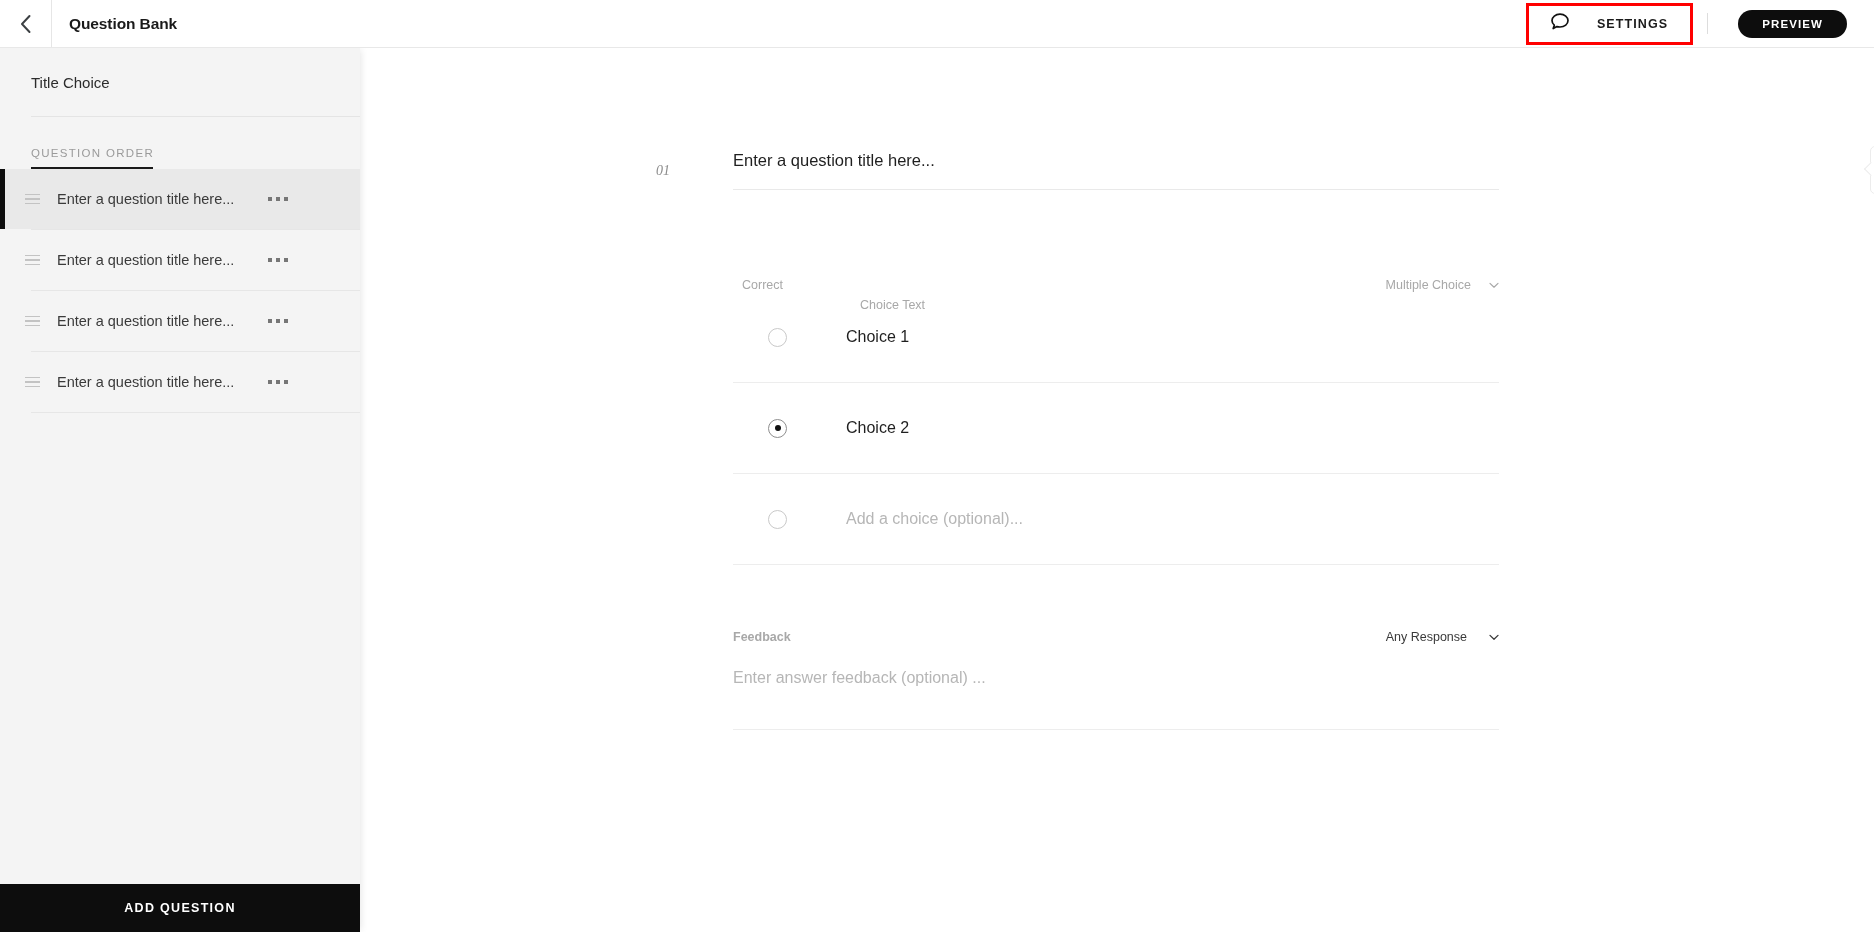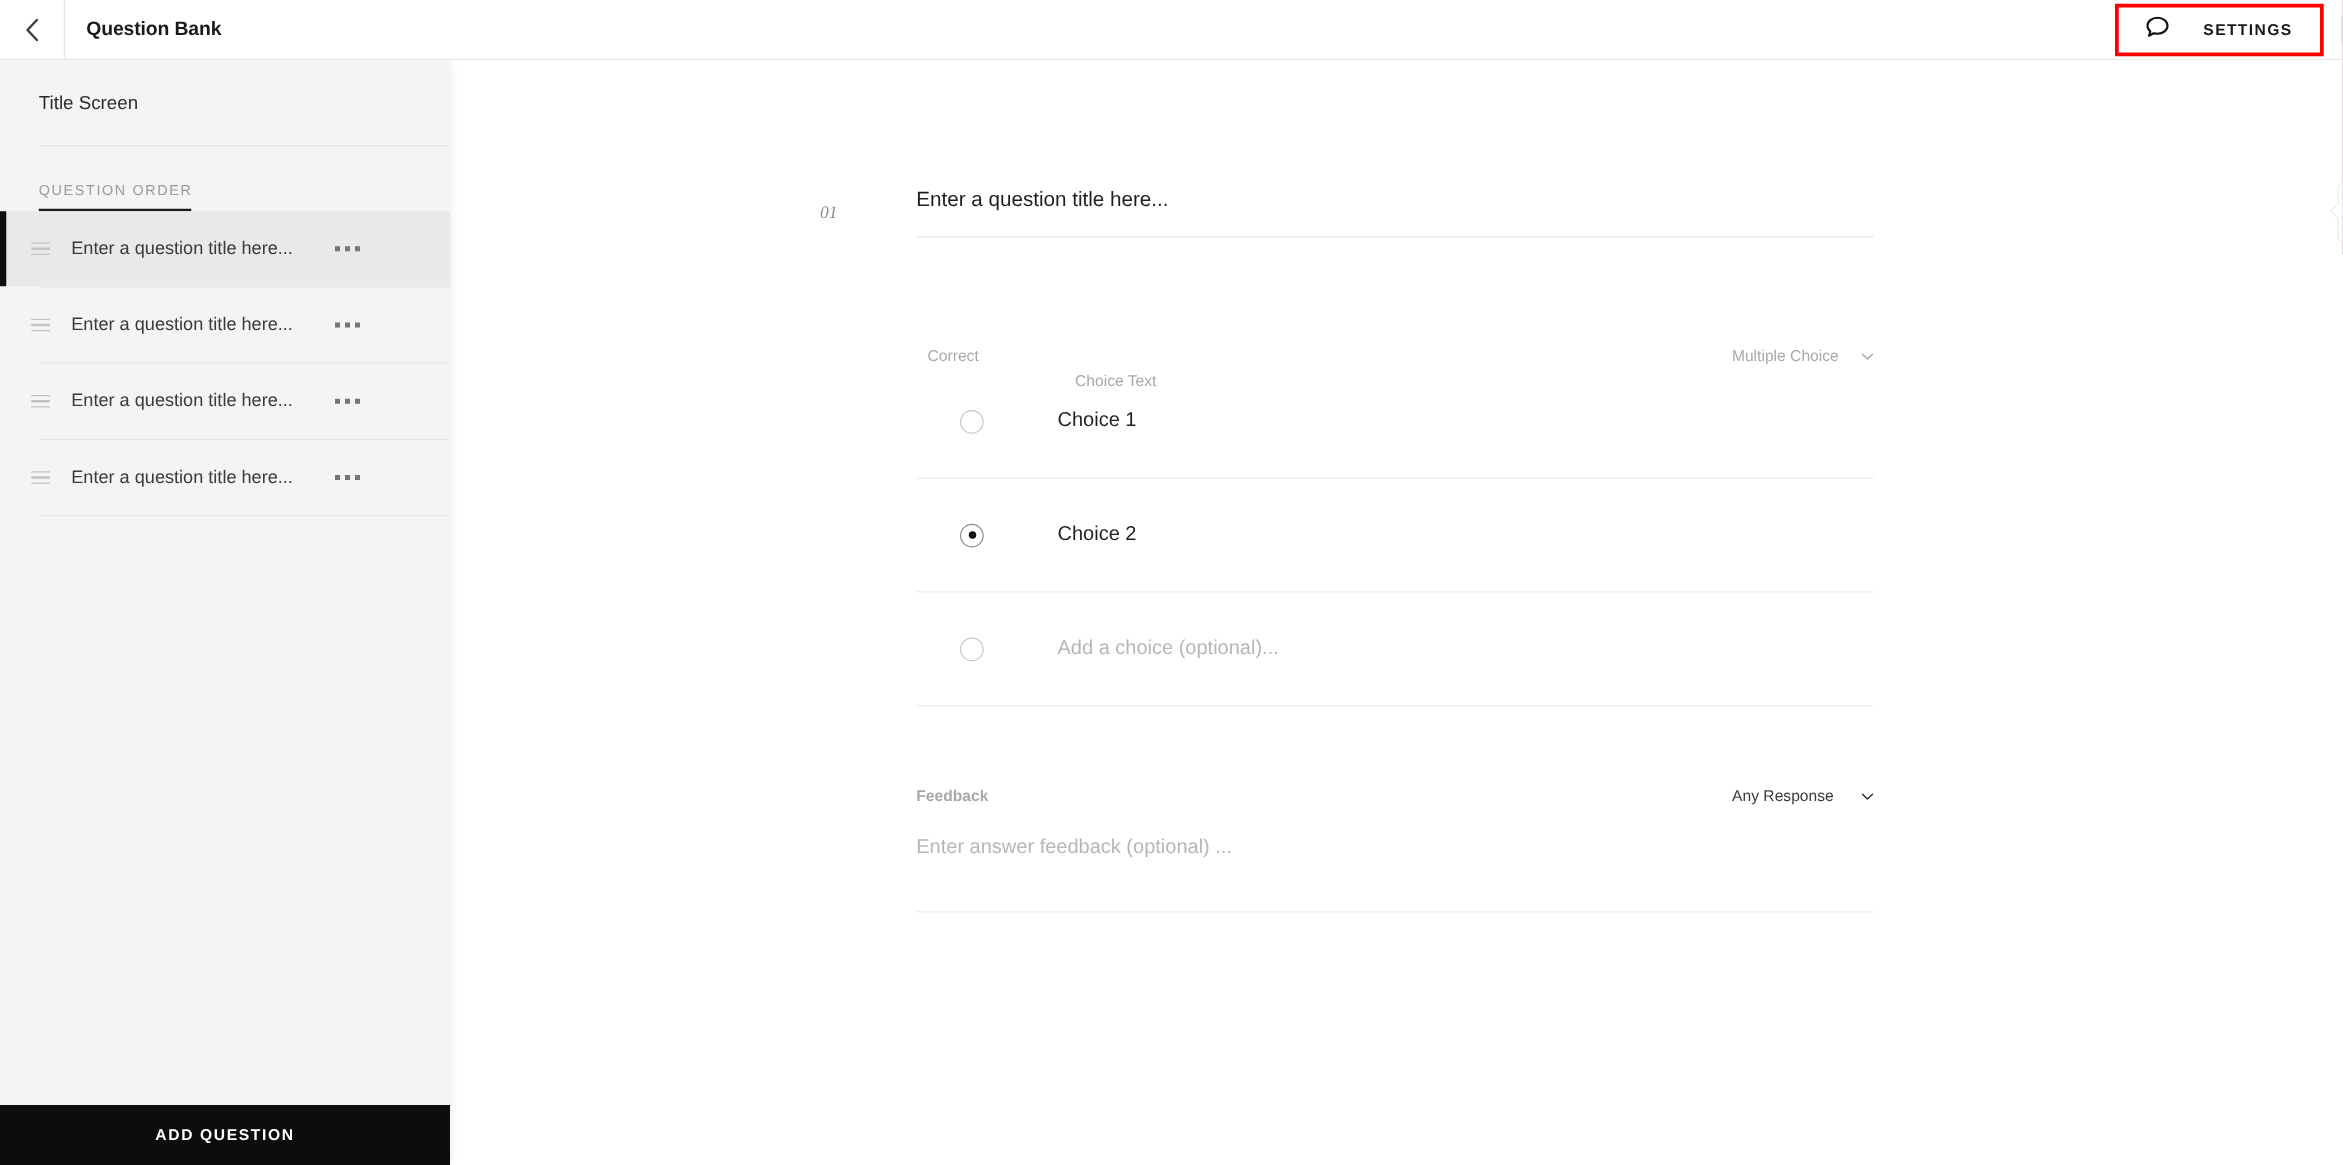--- a/index.html
+++ b/index.html
@@ -430,26 +430,29 @@
             <path d="M11 3.2 C15.6 3.2 19 6 19 9.6 C19 13.2 15.6 16 11 16
                      C9.9 16 8.85 15.85 7.9 15.57 L4.2 17.6 L5.3 14.2
                      C3.85 13 3 11.4 3 9.6 C3 6 6.4 3.2 11 3.2 Z" stroke="#111111" stroke-width="1.7" stroke-linejoin="round"></path>
           </svg>
         </span>
         <span class="settings-label">SETTINGS</span>
       </div>
 
       <div class="topbar-divider"></div>
 
+      <div class="preview-zone">
+        <button class="preview-btn">PREVIEW</button>
+      </div>
     </div>
   </div>
 
   <div class="sidebar">
 
-    <div class="title-screen">Title Screen</div>
+    <div class="title-screen">Title Choice</div>
     <div class="sidebar-sep"></div>
 
     <div class="section-label">QUESTION ORDER</div>
     <div class="section-underline"></div>
 
     <div class="q-list">
 
       <div class="q-item selected">
         <span class="drag-handle">
           <i></i>

